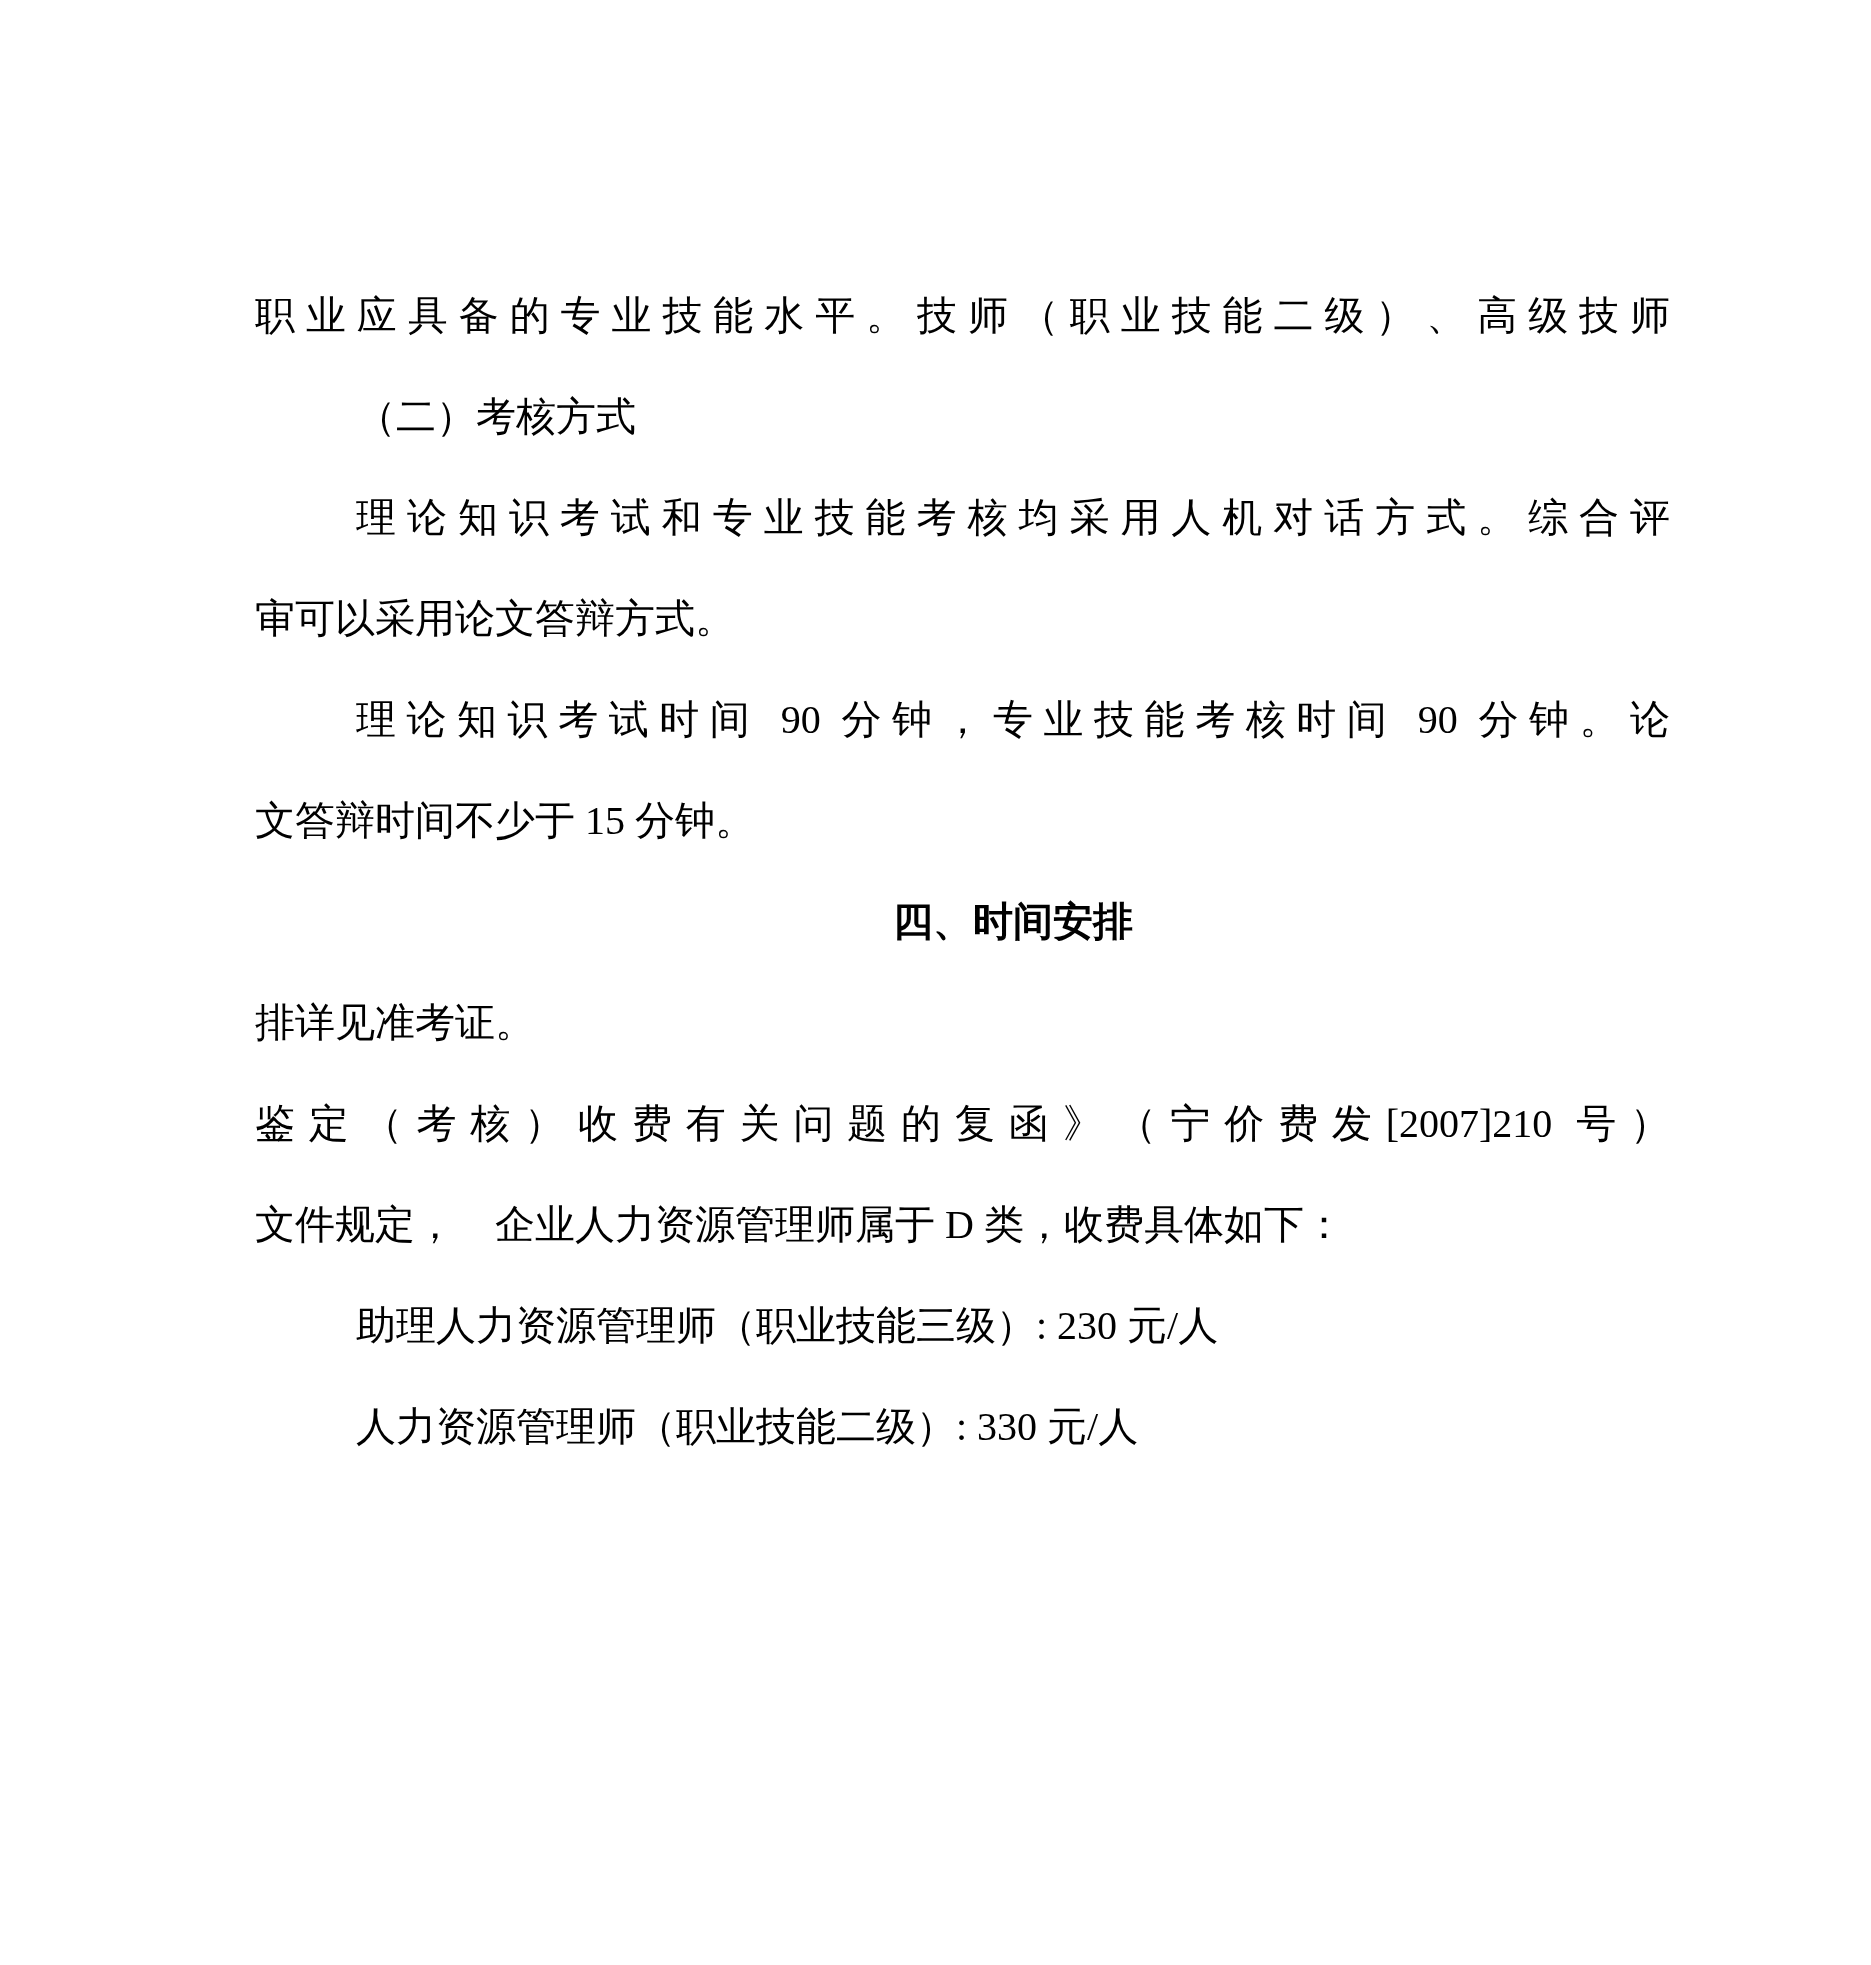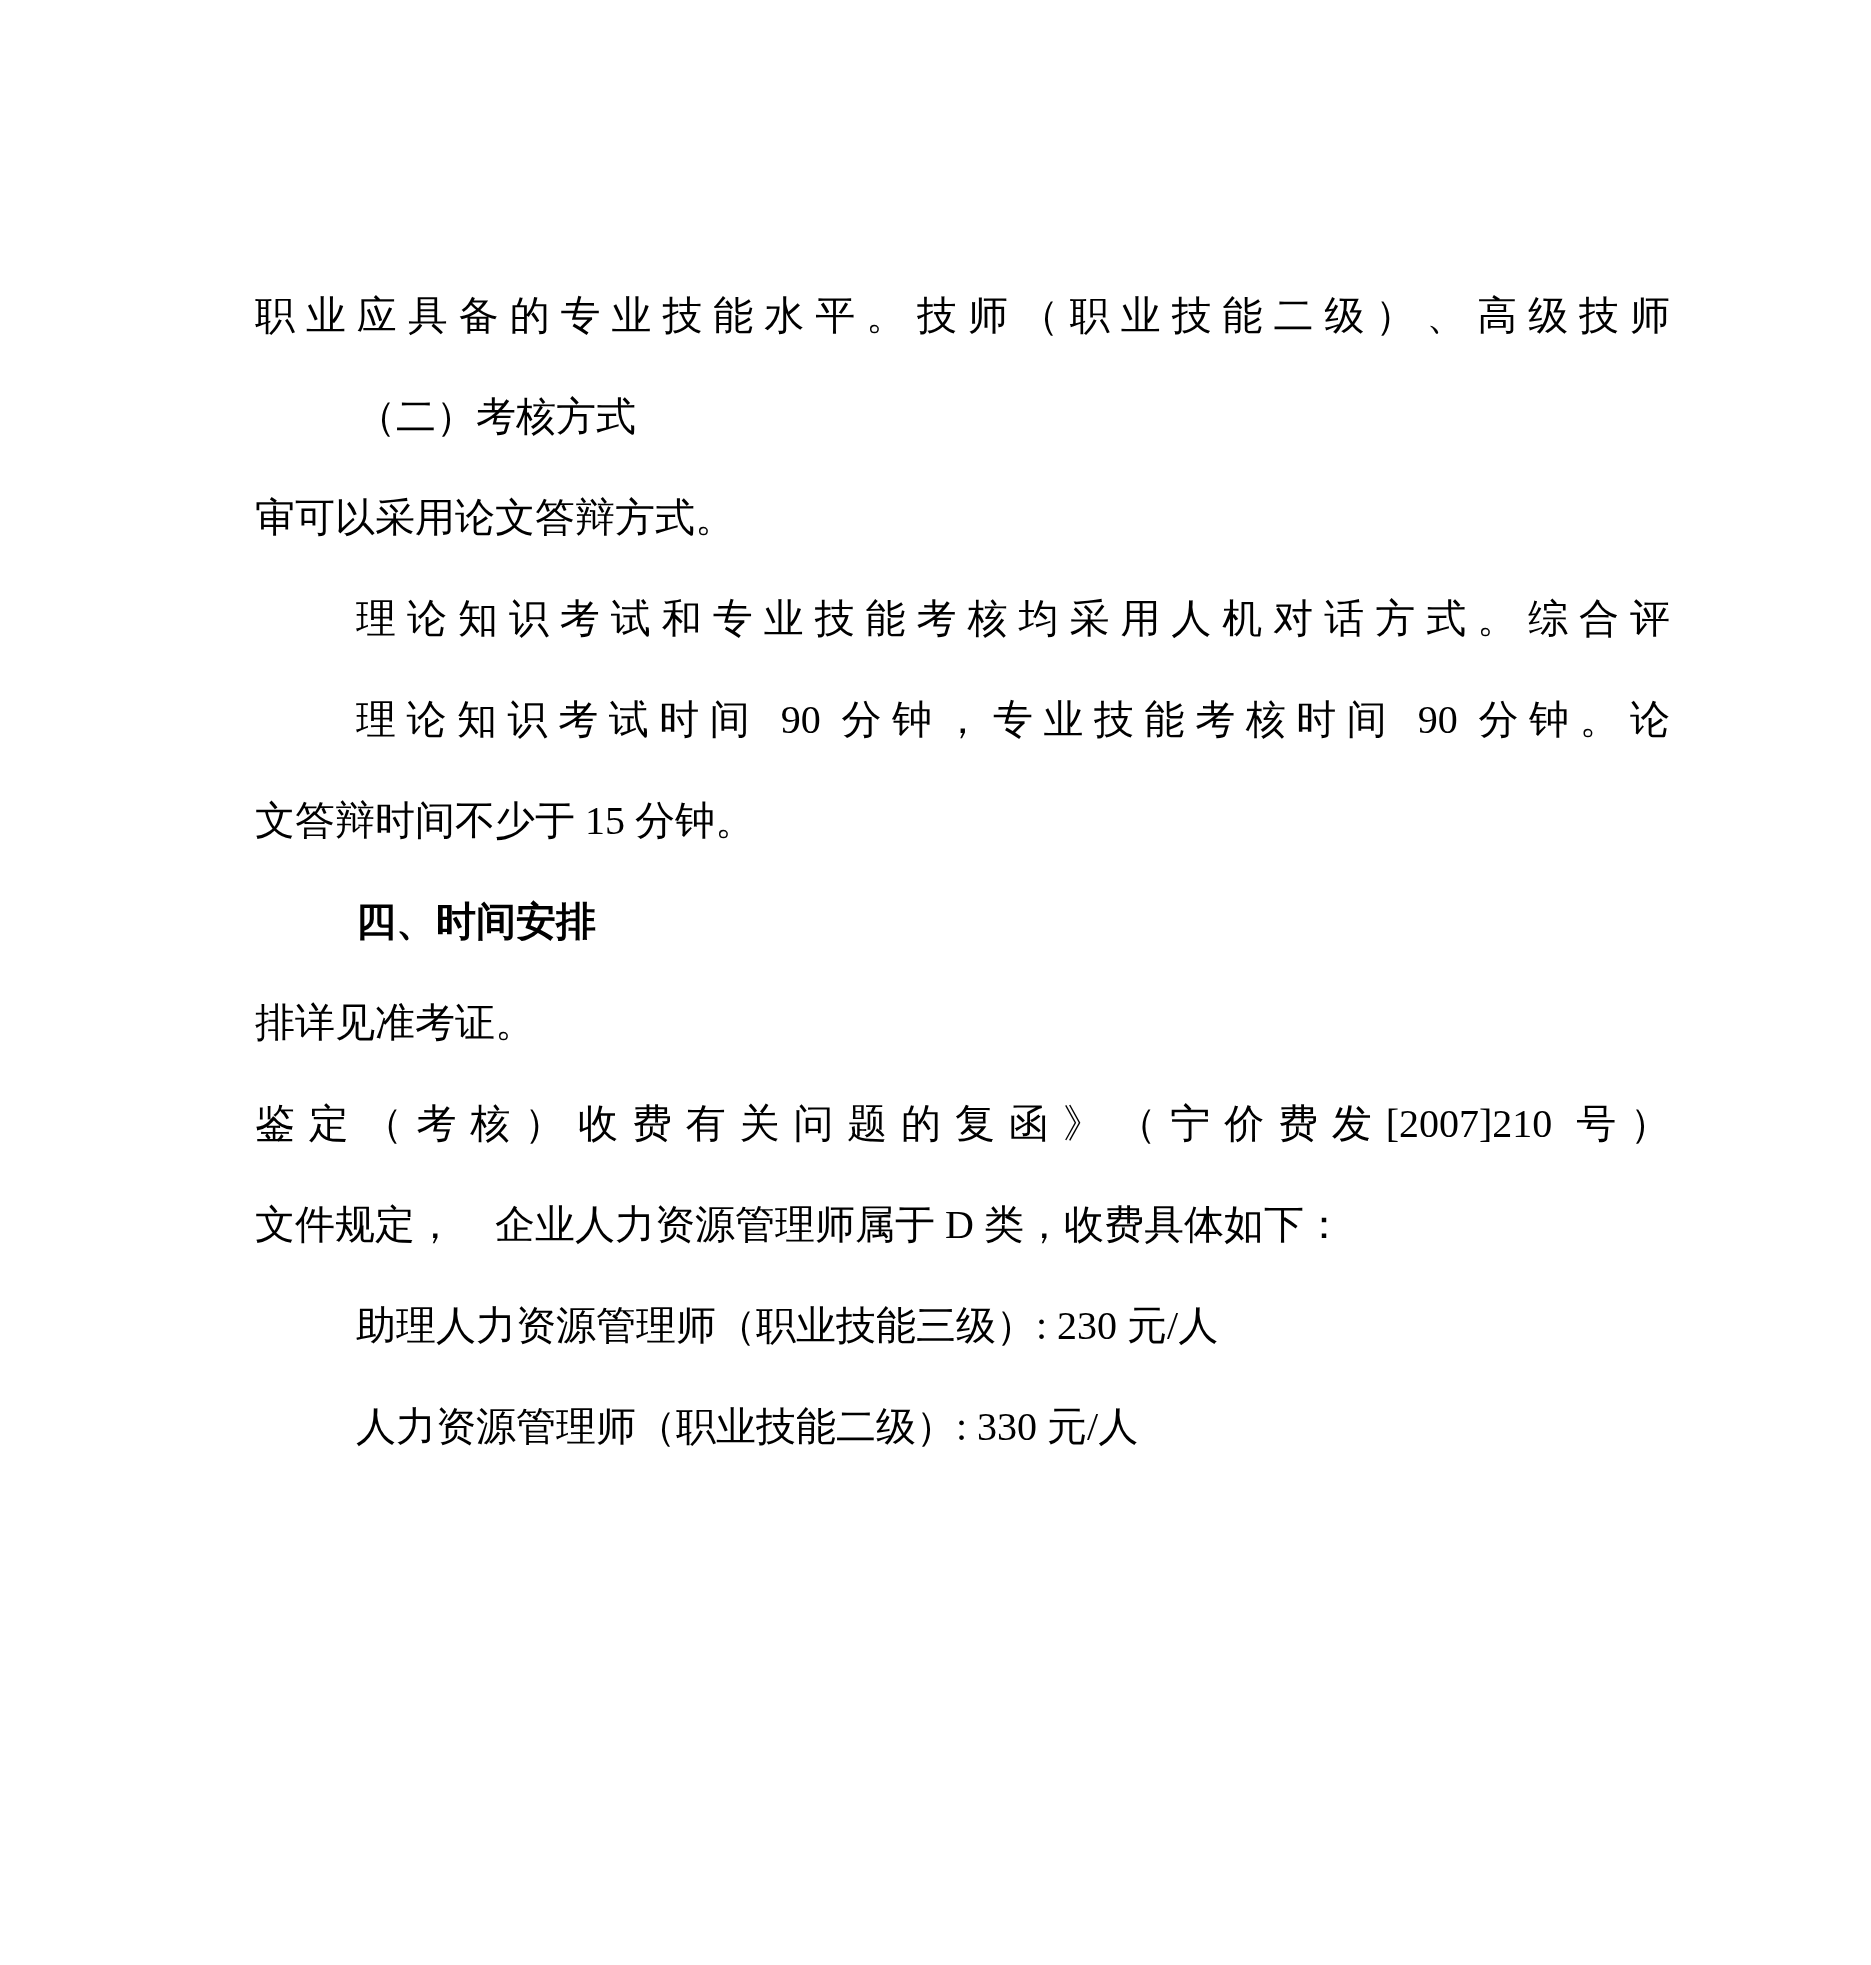--- a/index.html
+++ b/index.html
@@ -36,34 +36,35 @@
     white-space: normal;
     word-break: keep-all;
   }
   .line.full {
     text-align: justify;
     text-align-last: justify;
   }
   .line.heading {
     font-family: "Liberation Sans", "DejaVu Sans", sans-serif;
     font-weight: 700;
+    text-align: center;
   }
   .line.kaiti {
     font-weight: 400;
   }
 </style>
 </head>
 <body>
 
 <div class="page">
   <div class="text-block" id="lines-container">
       <div class="line body full" style="padding-left: 0px;">职业应具备的专业技能水平。技师（职业技能二级）、高级技师</div>
       <div class="line kaiti" style="padding-left: 101px;">（二）考核方式</div>
+      <div class="line body full" style="padding-left: 101px;">理论知识考试和专业技能考核均采用人机对话方式。综合评</div>
       <div class="line body" style="padding-left: 0px;">审可以采用论文答辩方式。</div>
-      <div class="line body full" style="padding-left: 101px;">理论知识考试和专业技能考核均采用人机对话方式。综合评</div>
       <div class="line body full" style="padding-left: 101px;">理论知识考试时间 90 分钟，专业技能考核时间 90 分钟。论</div>
       <div class="line body" style="padding-left: 0px;">文答辩时间不少于 15 分钟。</div>
       <div class="line heading" style="padding-left: 101px;">四、时间安排</div>
       <div class="line body" style="padding-left: 0px;">排详见准考证。</div>
       <div class="line body full" style="padding-left: 0px;">鉴定（考核）收费有关问题的复函》（宁价费发[2007]210 号）</div>
       <div class="line body" style="padding-left: 0px;">文件规定，　企业人力资源管理师属于 D 类，收费具体如下：</div>
       <div class="line body" style="padding-left: 101px;">助理人力资源管理师（职业技能三级）: 230 元/人</div>
       <div class="line body" style="padding-left: 101px;">人力资源管理师（职业技能二级）: 330 元/人</div>
     </div>
 

